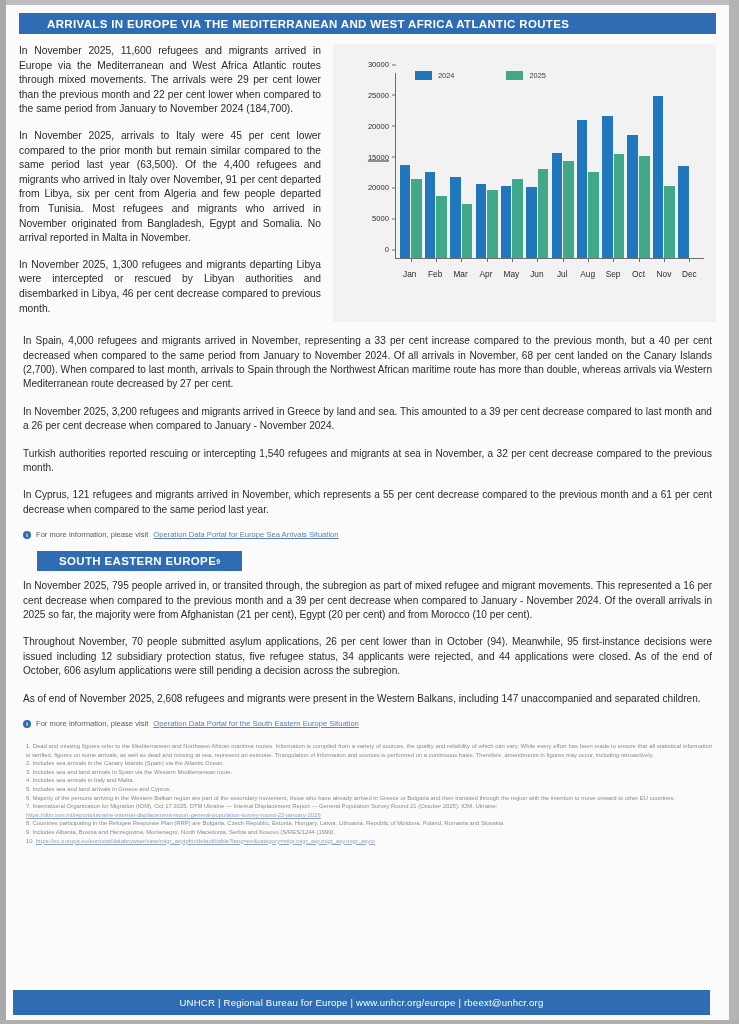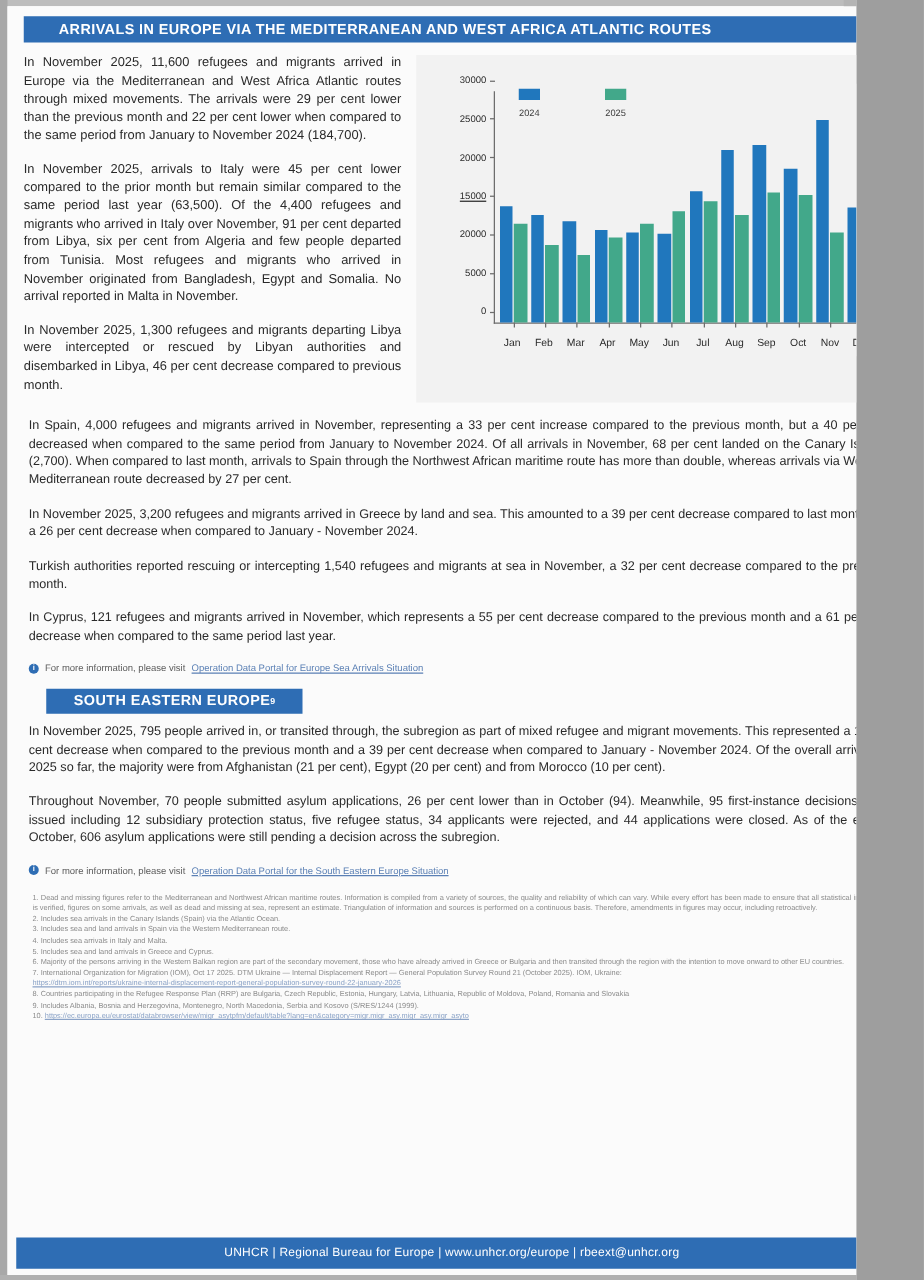--- a/index.html
+++ b/index.html
@@ -6,21 +6,21 @@
 
   html, body {
     width: 739px;
     height: 1024px;
     background: #9e9e9e;
     font-family: "Liberation Sans", sans-serif;
   }
 
   .page {
     position: relative;
-    width: 685px;
+    width: 739px;
     height: 1024px;
     background: #ffffff;
     overflow: hidden;
   }
 
   
   .edge-left  { position: absolute; left: 0;   top: 0; width: 6px;  height: 1024px; background: #a8a8a8; }
   .edge-right { position: absolute; right: 0;  top: 0; width: 10px; height: 1024px; background: #b4b4b4; }
   .edge-top   { position: absolute; left: 0;   top: 0; width: 739px; height: 5px;  background: #bdbdbd; }
   .edge-bottom{ position: absolute; left: 0; bottom: 0; width: 739px; height: 4px; background: #b0b0b0; }
@@ -96,21 +96,21 @@
     max-width: 330px;
   }
 
   .plot-wrap { position: relative; margin-top: 14px; height: 218px; background: #f2f2f2; }
 
   .legend {
     position: absolute;
     left: 72px; top: 4px;
     display: flex; gap: 52px; z-index: 4;
   }
-  .legend-item { display: flex; align-items: center; gap: 6px; flex-direction: column; }
+  .legend-item { display: flex; align-items: center; gap: 6px; }
   .swatch { width: 17px; height: 9px; display: inline-block; }
   .legend-label { font-size: 7.4px; color: #3b3b3b; }
 
   .axis-area {
     position: absolute;
     left: 52px; top: 6px; right: 4px; bottom: 26px;
     border-left: 1.2px solid #6d6d6d;
     border-bottom: 1.2px solid #6d6d6d;
   }
   .ytick {
@@ -343,20 +343,21 @@
     </div>
 
     <div class="band band-see">
       <span>SOUTH EASTERN EUROPE</span>
         <sup>9</sup>
     </div>
 
     <div class="wide">
       <p class="body">In November 2025, 795 people arrived in, or transited through, the subregion as part of mixed refugee and migrant movements. This represented a 16 per cent decrease when compared to the previous month and a 39 per cent decrease when compared to January - November 2024. Of the overall arrivals in 2025 so far, the majority were from Afghanistan (21 per cent), Egypt (20 per cent) and from Morocco (10 per cent).</p>
       <p class="body">Throughout November, 70 people submitted asylum applications, 26 per cent lower than in October (94). Meanwhile, 95 first-instance decisions were issued including 12 subsidiary protection status, five refugee status, 34 applicants were rejected, and 44 applications were closed. As of the end of October, 606 asylum applications were still pending a decision across the subregion.</p>
+      <p class="body">As of end of November 2025, 2,608 refugees and migrants were present in the Western Balkans, including 147 unaccompanied and separated children.</p>
     </div>
 
     <div class="note">
       <span class="note-ico">i</span>
       <span>For more information, please visit </span>
       <a class="lnk" href="#">Operation Data Portal for the South Eastern Europe Situation</a>
     </div>
 
     <div class="footnotes">
       <div class="fn">1. Dead and missing figures refer to the Mediterranean and Northwest African maritime routes. Information is compiled from a variety of sources, the quality and reliability of which can vary. While every effort has been made to ensure that all statistical information is verified, figures on some arrivals, as well as dead and missing at sea, represent an estimate. Triangulation of information and sources is performed on a continuous basis. Therefore, amendments in figures may occur, including retroactively.</div>

